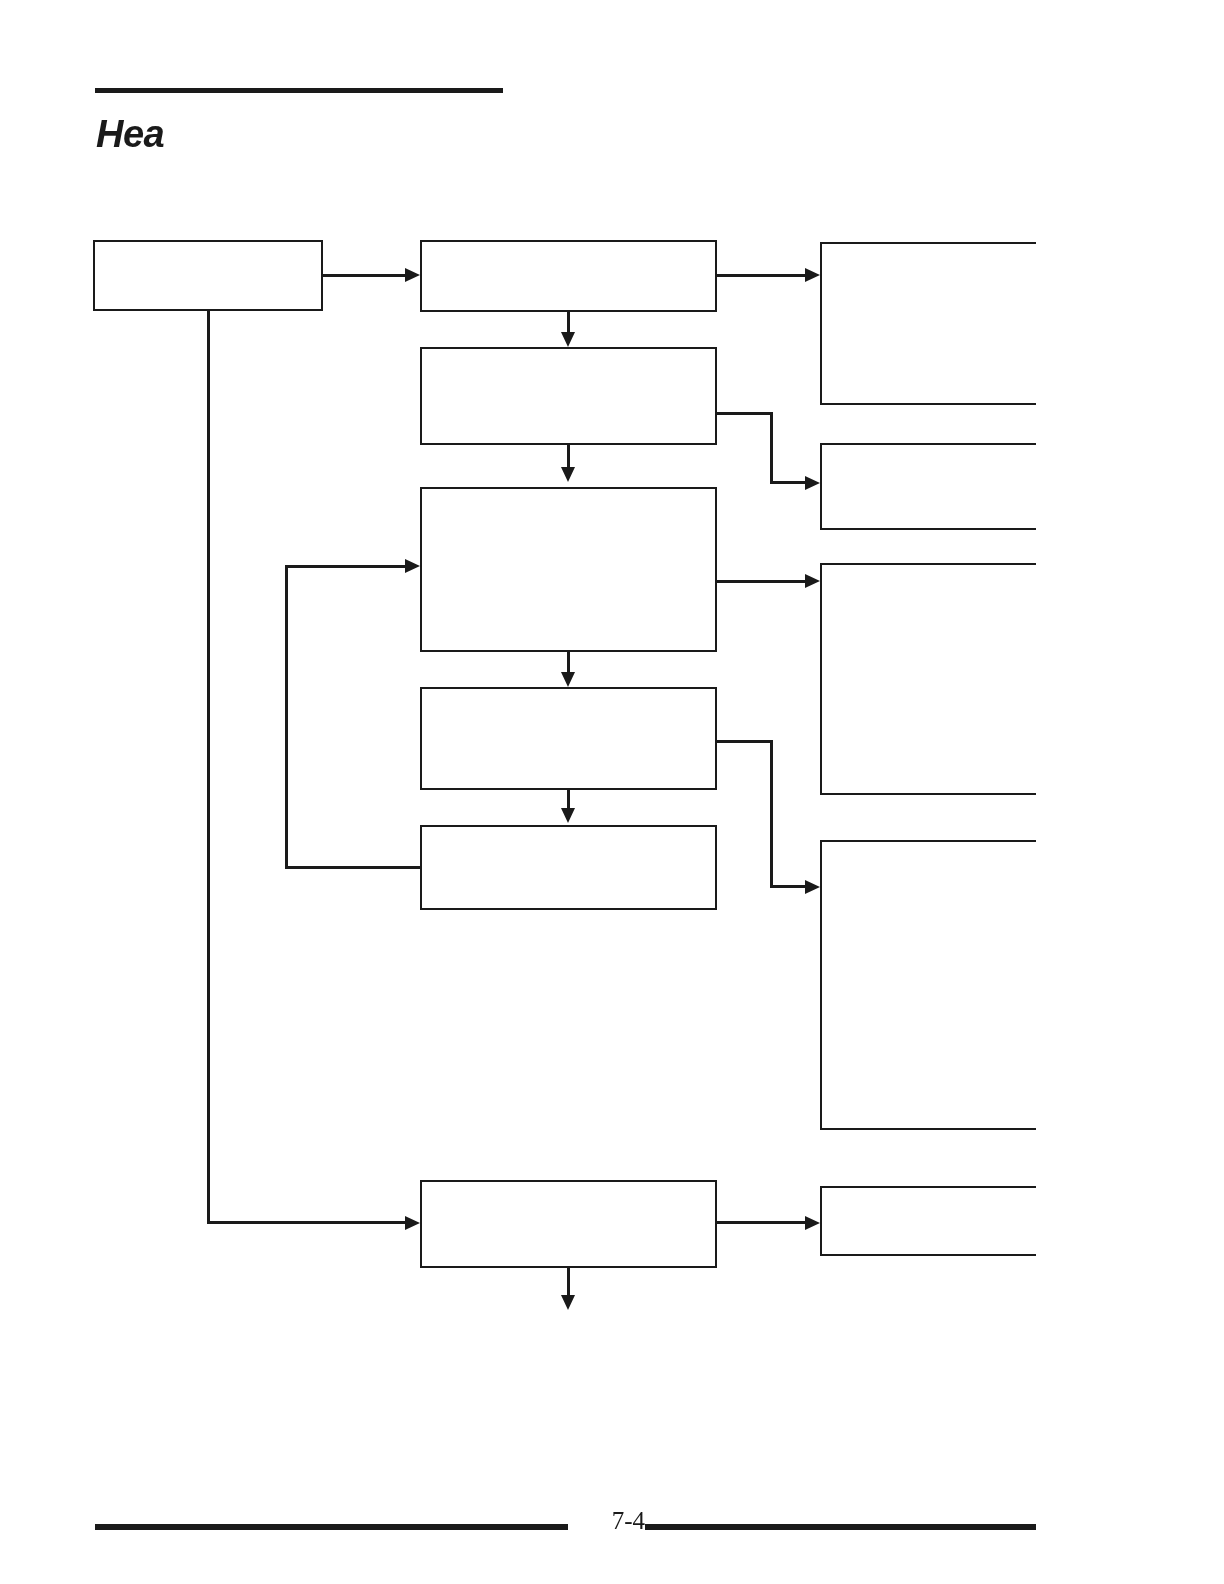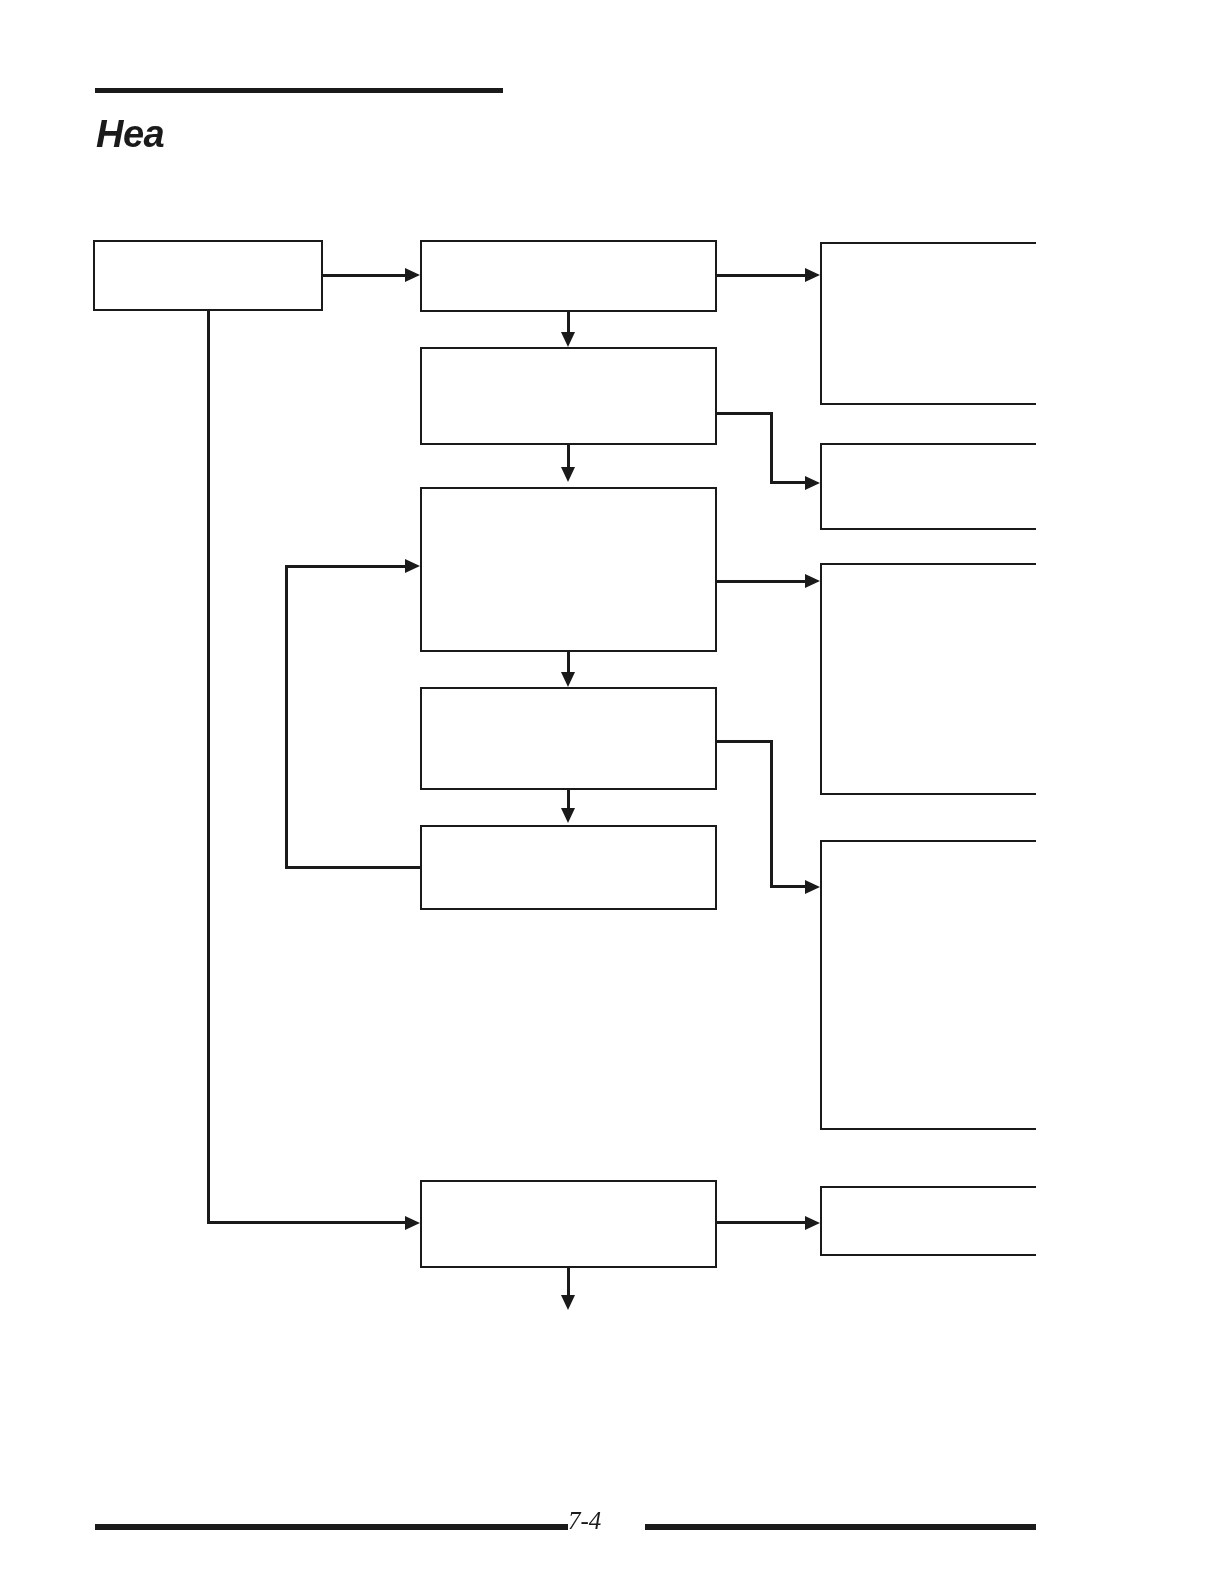--- a/index.html
+++ b/index.html
@@ -95,26 +95,25 @@
     top: 1524px;
     width: 474px;
     height: 6px;
     background: #1a1a1a;
   }
   .footer-page-number {
     position: absolute;
     left: 568px;
     top: 1508px;
     width: 77px;
-    text-align: left;
+    text-align: right;
     font-family: "Liberation Serif", serif;
     font-size: 25px;
     color: #1a1a1a;
     line-height: 1;
-    font-style: italic;
   }
 </style>
 </head>
 <body>
 
 <div class="page">
 
   <div class="header-rule"></div>
   <div class="page-title">Hea</div>
 

